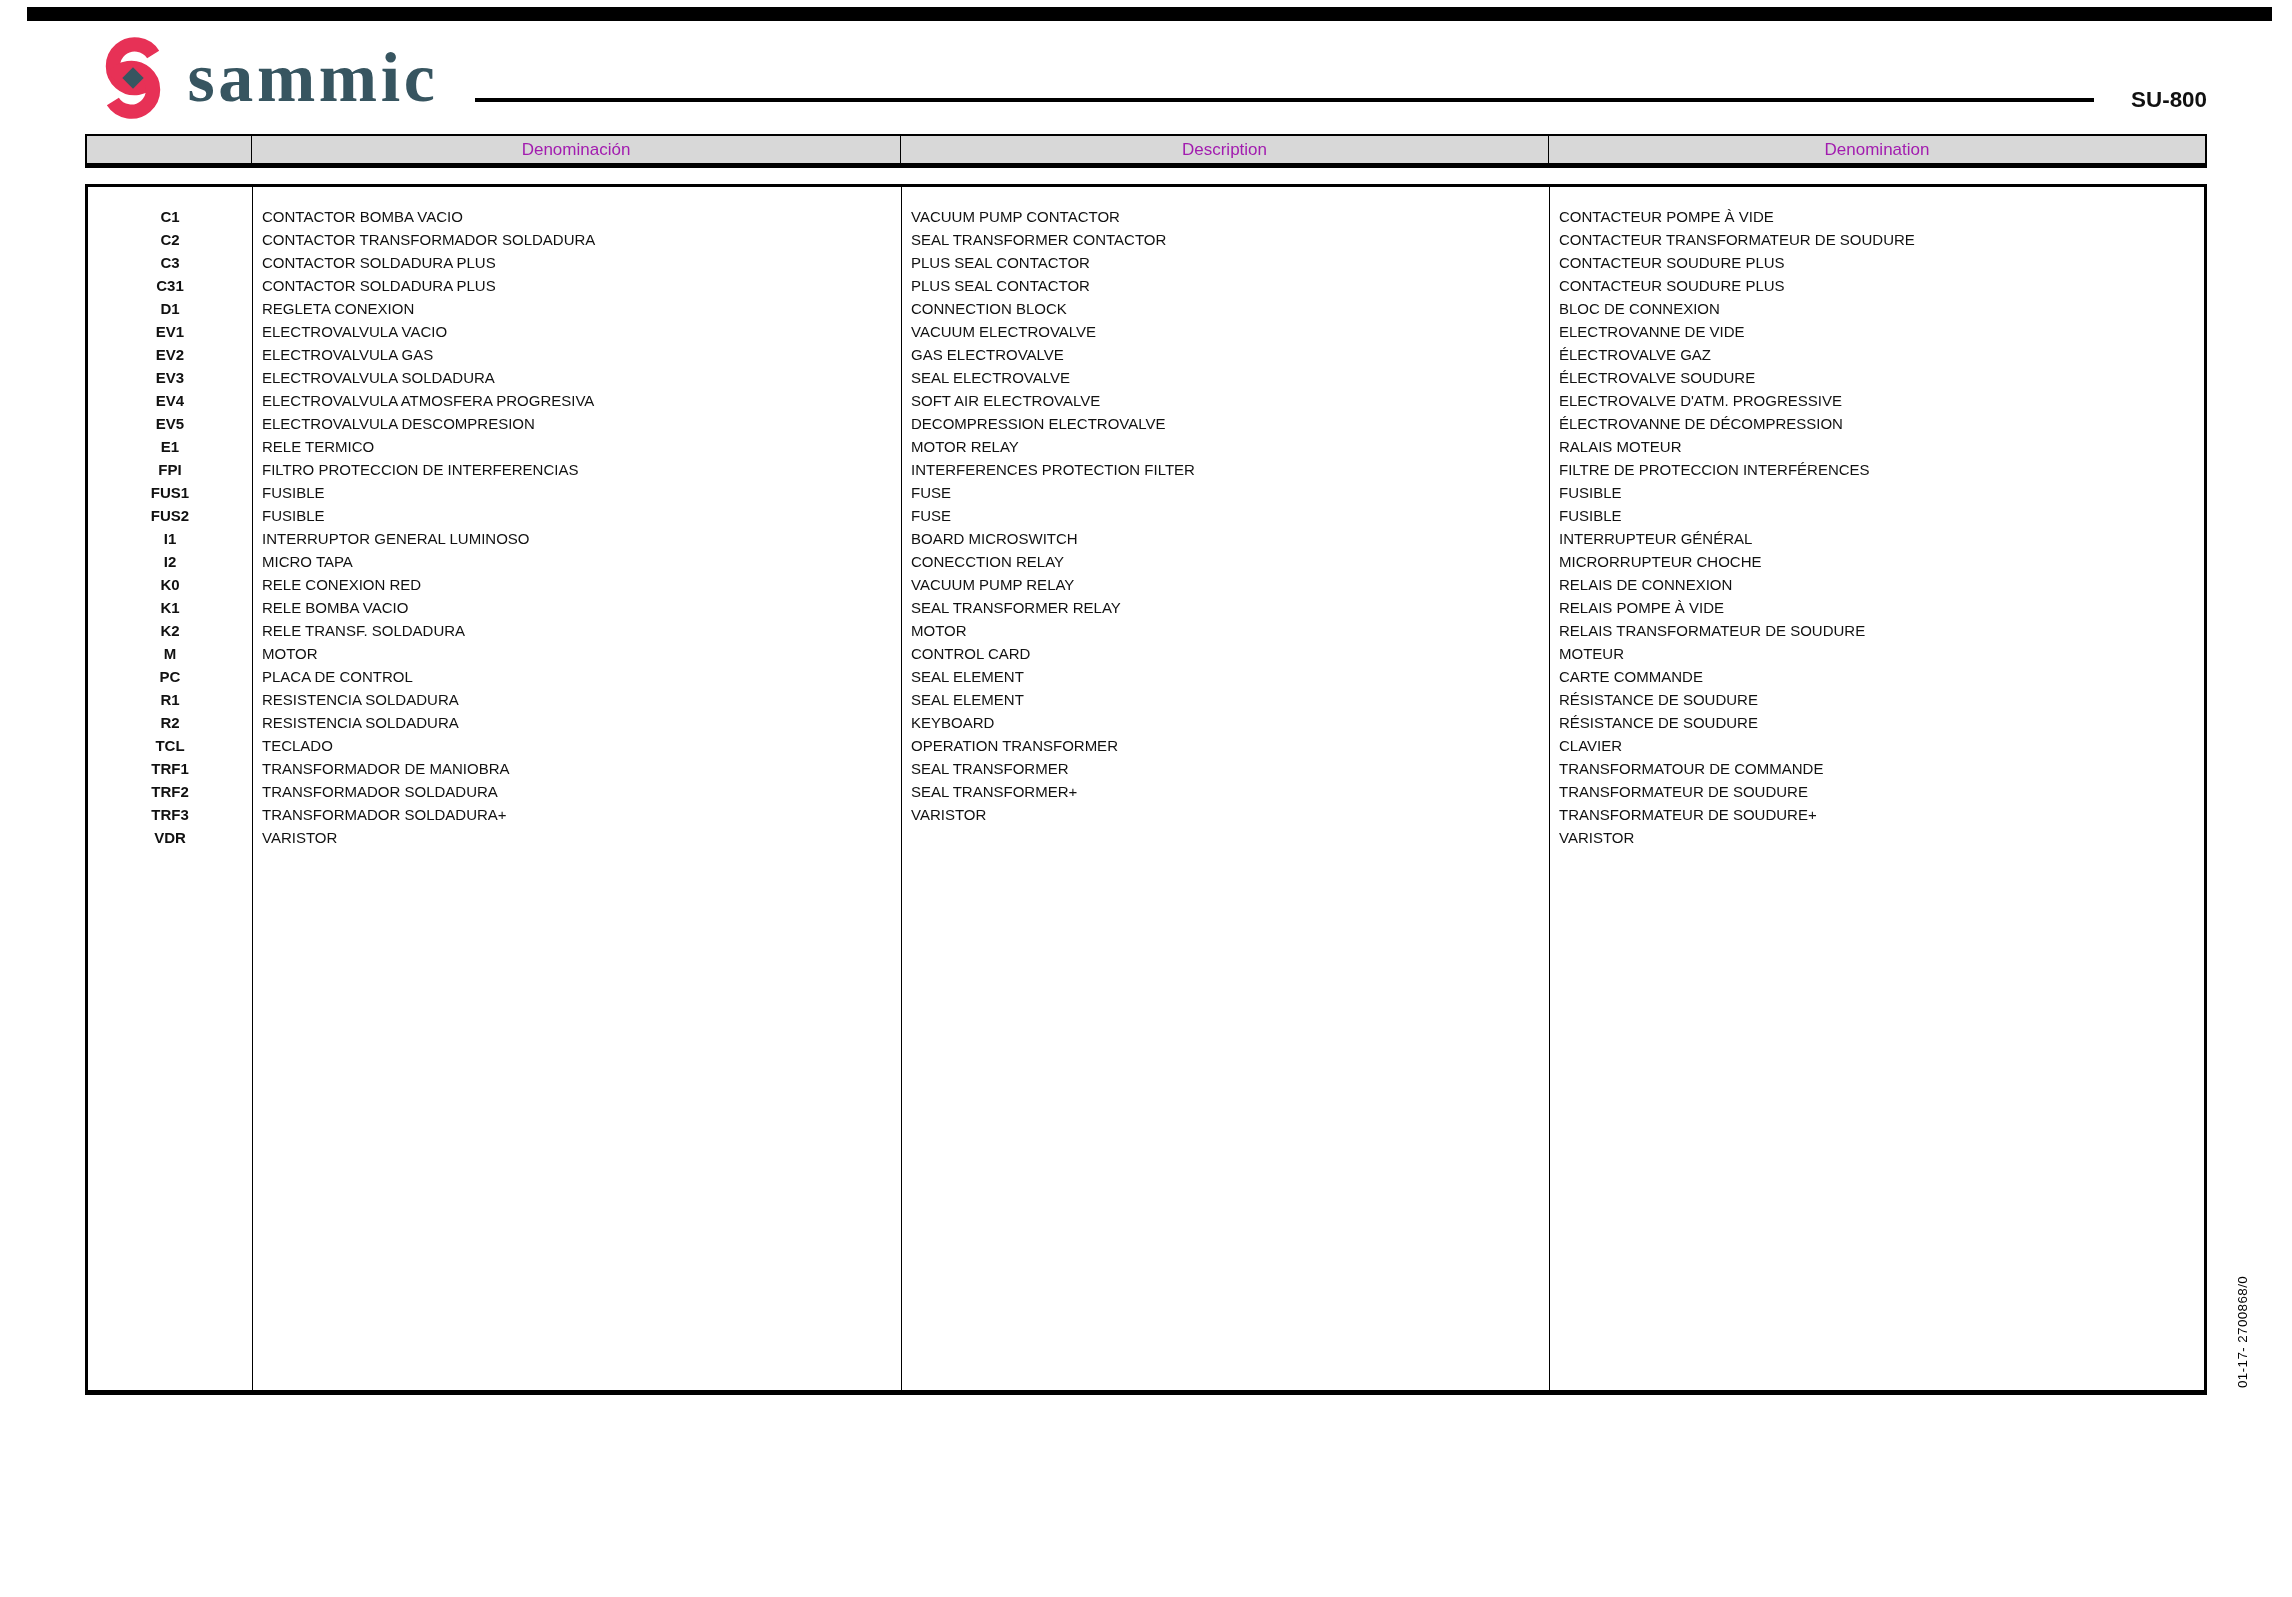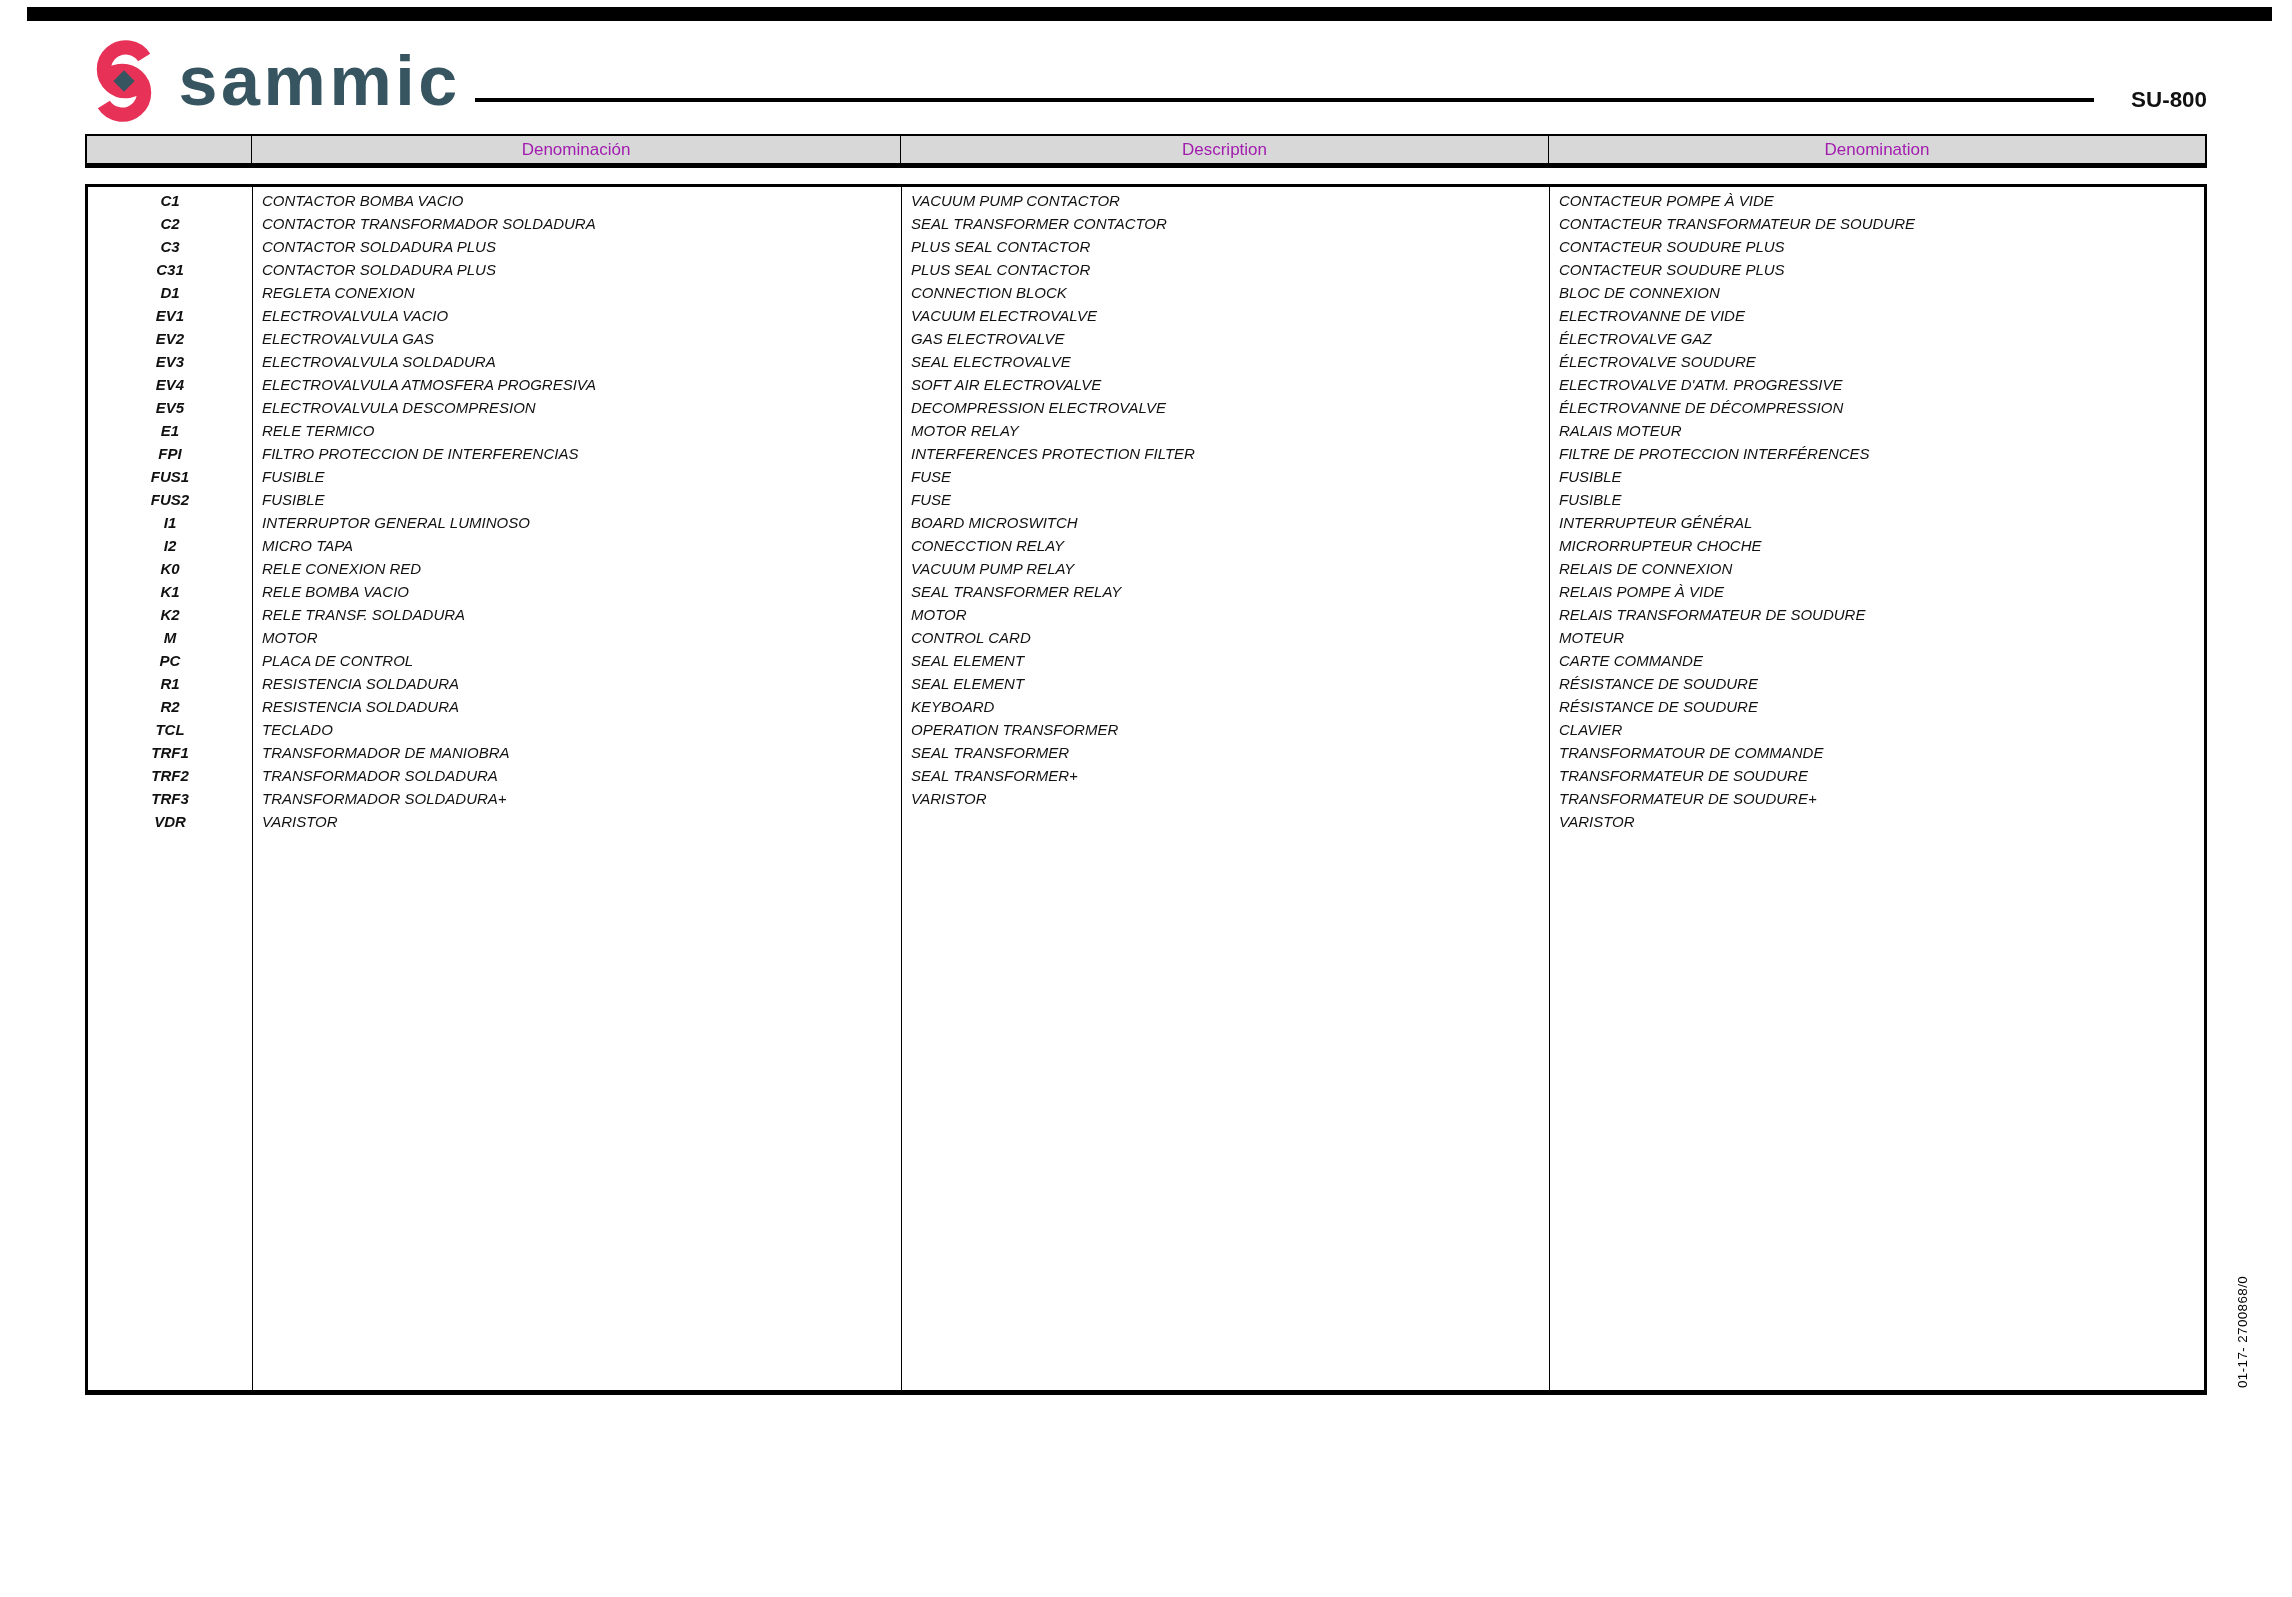--- a/index.html
+++ b/index.html
@@ -14,21 +14,21 @@
     width:2293px;height:1598px;
     background:#ffffff;
     font-family:"Liberation Sans","DejaVu Sans",sans-serif;
     color:var(--ink);
     overflow:hidden;
   }
   
   .topbar{position:absolute;left:27px;top:7.2px;width:2245px;height:14.3px;background:#000;}
 
   
-  .brandrow{position:absolute;left:82px;top:36px;height:90px;display:flex;align-items:center;}
+  .brandrow{position:absolute;left:91px;top:36px;height:90px;display:flex;font-family:Liberation Serif, serif;}
   .logo-icon{width:84px;height:84px;display:block;}
   .brandname{
     font-size:70px;font-weight:bold;letter-spacing:3.6px;
     color:var(--logo-teal);
     margin-left:12.5px;line-height:84px;
   }
   .rule{position:absolute;left:475px;top:98px;width:1619px;height:3.6px;background:#000;}
   .model{
     position:absolute;right:86px;top:87px;
     font-size:22.4px;font-weight:bold;letter-spacing:0px;
@@ -48,21 +48,21 @@
   .thead .hcell + .hcell{border-left:1.8px solid #000;}
 
   
   .tbody{
     position:absolute;left:85px;top:184px;width:2122px;height:1211px;
     box-sizing:border-box;
     border:3.6px solid #000;border-bottom-width:5.4px;
     display:grid;grid-template-columns:164px 649px 648px 1fr;
     background:#fff;
   }
-  .col{padding-top:2px;box-sizing:border-box;overflow:hidden;font-style:italic;}
+  .col{padding-top:18px;box-sizing:border-box;overflow:hidden;}
   .col + .col{border-left:1.8px solid #000;}
   .cell{height:23px;line-height:23px;font-size:15px;white-space:nowrap;}
   .col-codes .cell{text-align:center;font-weight:bold;}
   .col-text .cell{padding-left:9px;}
 
   
   .docnum{
     position:absolute;left:2235px;top:1243px;height:145px;
     writing-mode:vertical-rl;transform:rotate(180deg);
     font-size:13.4px;color:#000;letter-spacing:0.4px;

